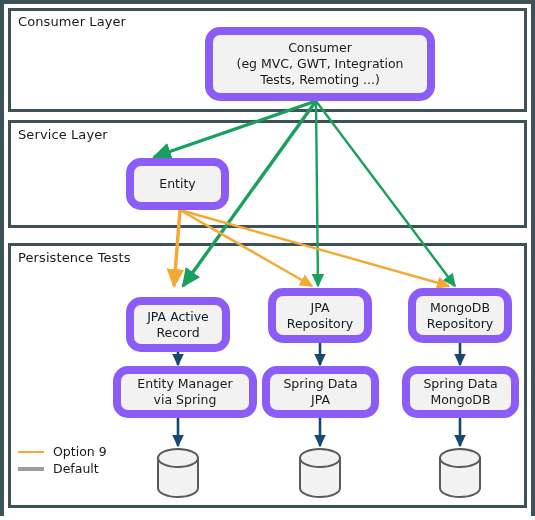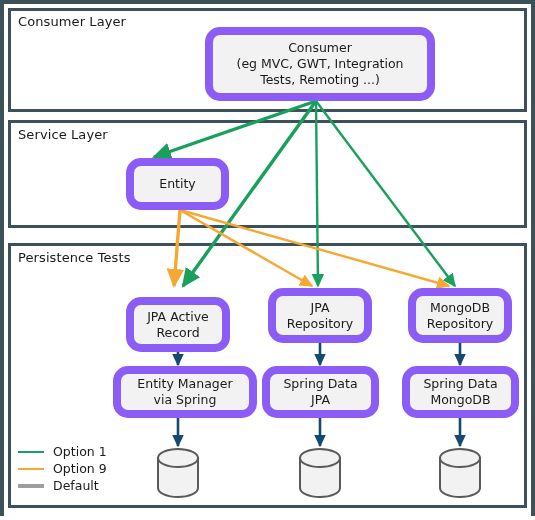--- a/index.html
+++ b/index.html
@@ -198,24 +198,20 @@
     <path d="M2,10 L2,40 A20,9 0 0 0 42,40 L42,10 Z" fill="#f2f2f2" stroke="#5a5a5a" stroke-width="2"></path>
     <ellipse cx="22" cy="10" rx="20" ry="9" fill="#f2f2f2" stroke="#5a5a5a" stroke-width="2"></ellipse>
   </svg>
   <svg class="cyl" style="left:438px; top:448px;" width="44" height="50" viewBox="0 0 44 50">
     <path d="M2,10 L2,40 A20,9 0 0 0 42,40 L42,10 Z" fill="#f2f2f2" stroke="#5a5a5a" stroke-width="2"></path>
     <ellipse cx="22" cy="10" rx="20" ry="9" fill="#f2f2f2" stroke="#5a5a5a" stroke-width="2"></ellipse>
   </svg>
 
   <div class="legend">
     <div class="legend-row">
-      <span class="legend-swatch" style="border-top:2.6px solid #18a05c;"></span>
-      <span class="legend-label">Option 1</span>
-    </div>
-    <div class="legend-row">
       <span class="legend-swatch" style="border-top:2.6px solid #f5a833;"></span>
       <span class="legend-label">Option 9</span>
     </div>
     <div class="legend-row">
       <span class="legend-swatch" style="border-top:4.6px solid #9e9e9e;"></span>
       <span class="legend-label">Default</span>
     </div>
   </div>
 
 </div>

